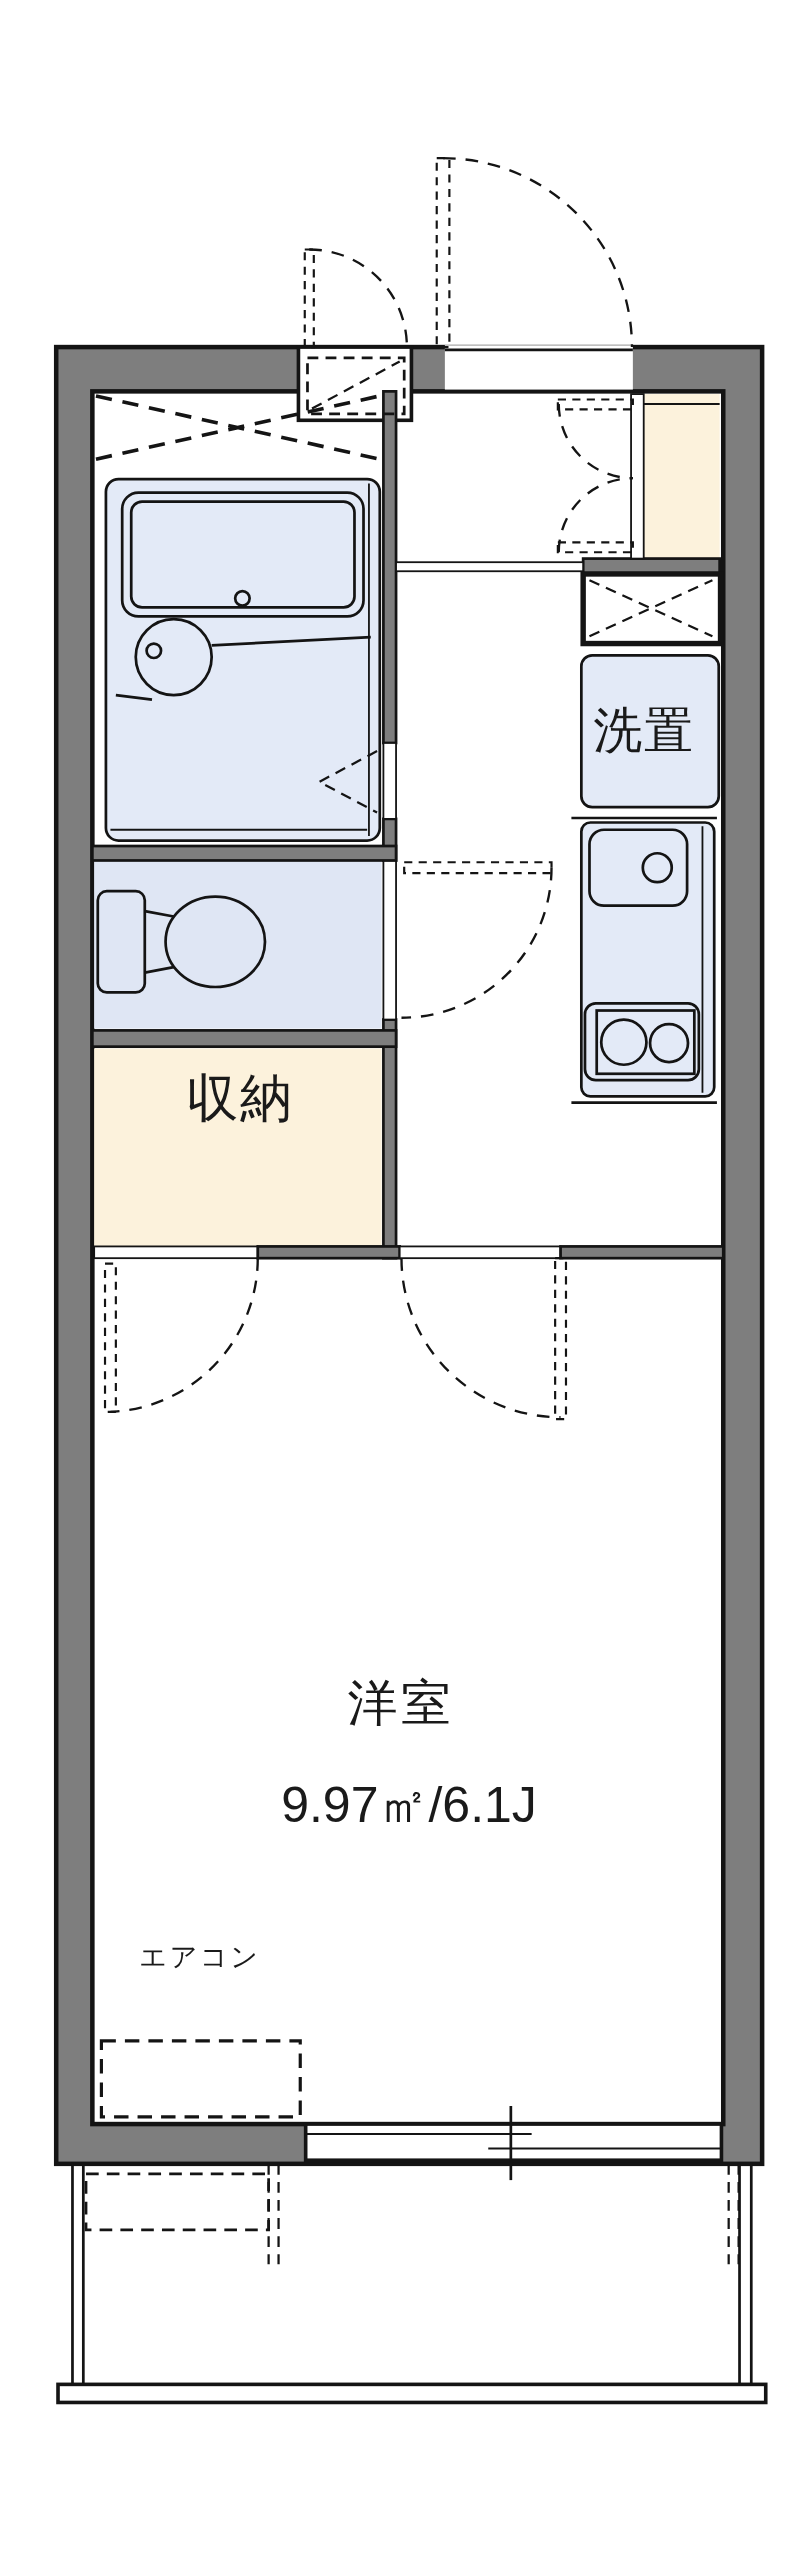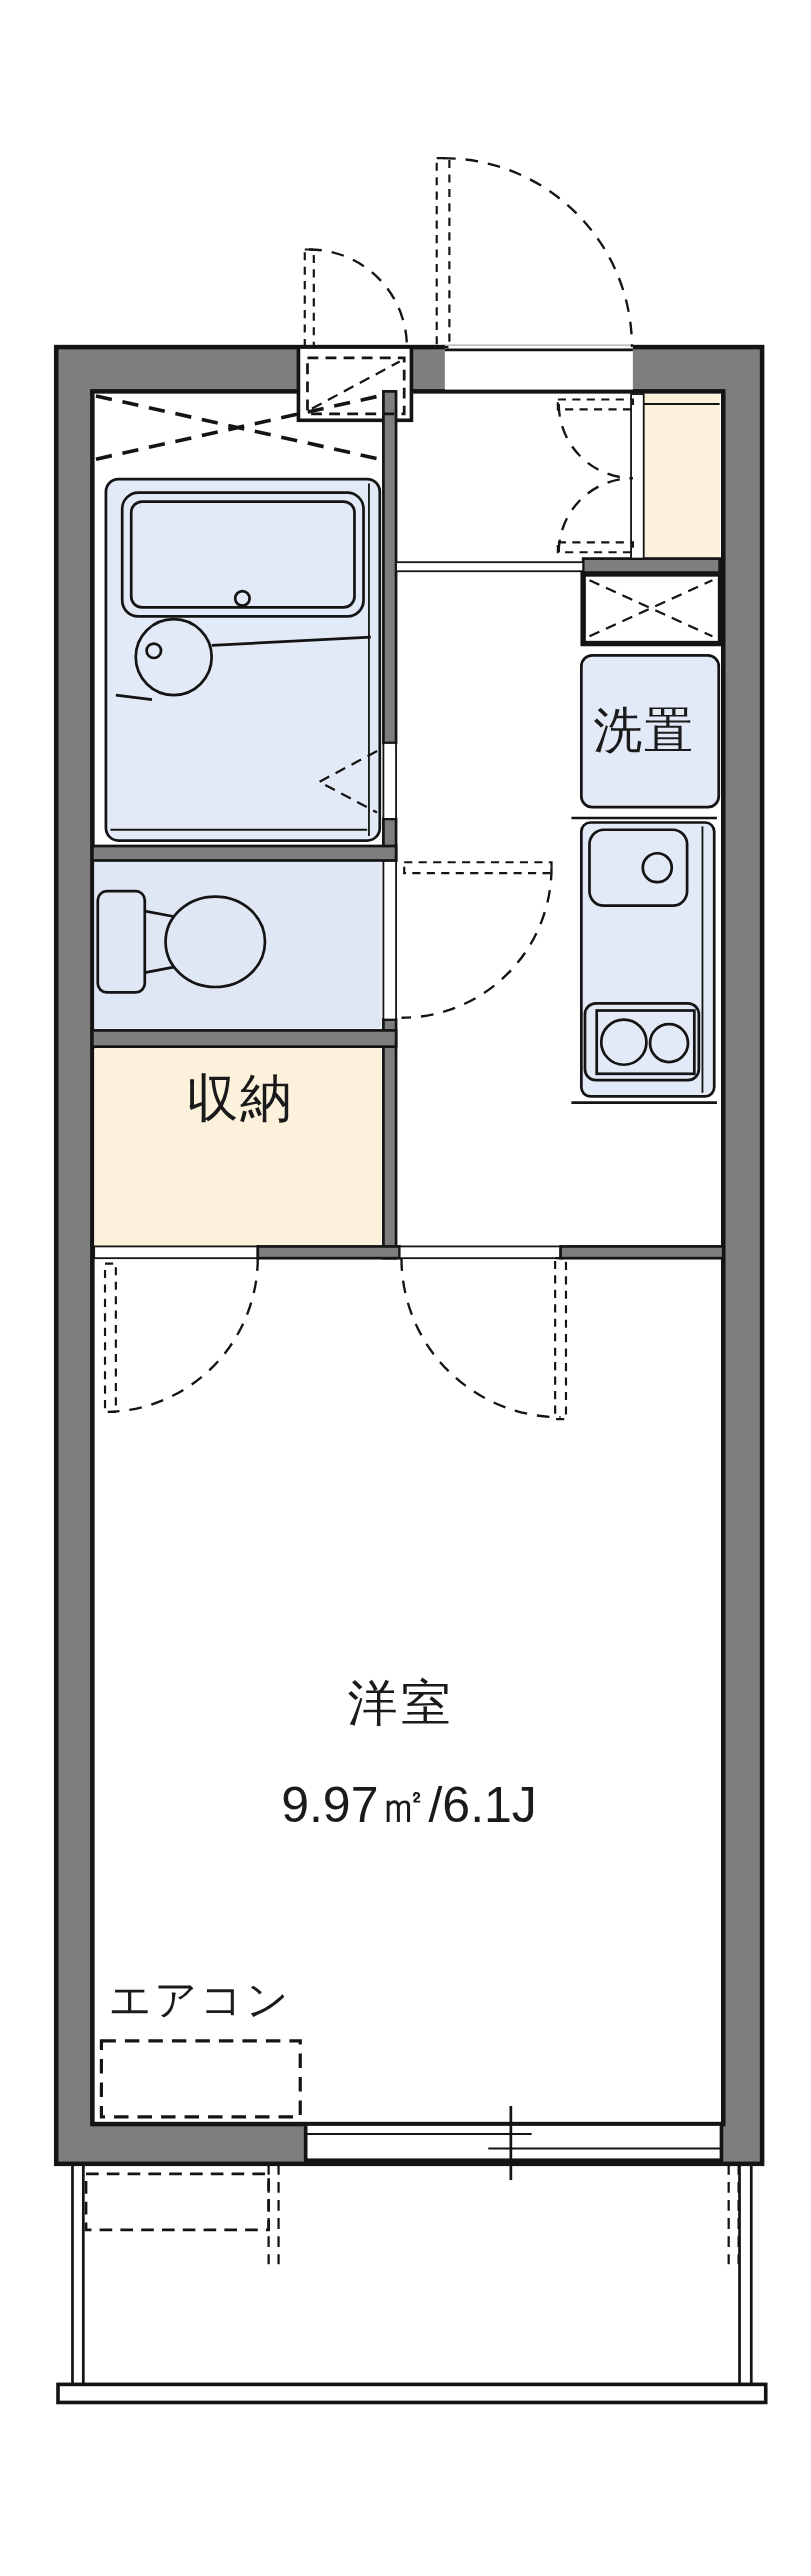--- a/index.html
+++ b/index.html
@@ -26,21 +26,21 @@
   .leaf {fill:none;stroke:var(--outline);stroke-width:2.4;stroke-dasharray:9 7;}
   .arc  {fill:none;stroke:var(--outline);stroke-width:2.6;stroke-dasharray:14 11;}
   .label{
     position:absolute; transform:translate(-50%,-50%); white-space:nowrap;
     color:#1a1a1a; letter-spacing:1.8px; line-height:1;
   }
   .lbl-laundry{left:644px;top:730px;font-size:49px;}
   .lbl-storage{left:240px;top:1098px;font-size:52px;}
   .lbl-room   {left:401px;top:1703px;font-size:50px;letter-spacing:3.6px;}
   .lbl-area   {left:409px;top:1773px;font-size:50px;letter-spacing:0;margin-top:32px;}
-  .lbl-aircon {left:200px;top:2000px;font-size:42px;letter-spacing:2.7px;}
+  .lbl-aircon {left:200px;top:1957px;font-size:27px;letter-spacing:2.7px;}
 </style>
 </head>
 <body>
 
 <div class="plan-wrap">
   <svg width="812" height="2576" viewBox="0 0 898 2850">
 
     <g>
       <rect class="wout" x="62" y="384" width="781" height="2010"></rect>
       <rect class="inner" x="102" y="433" width="698" height="1917"></rect>

